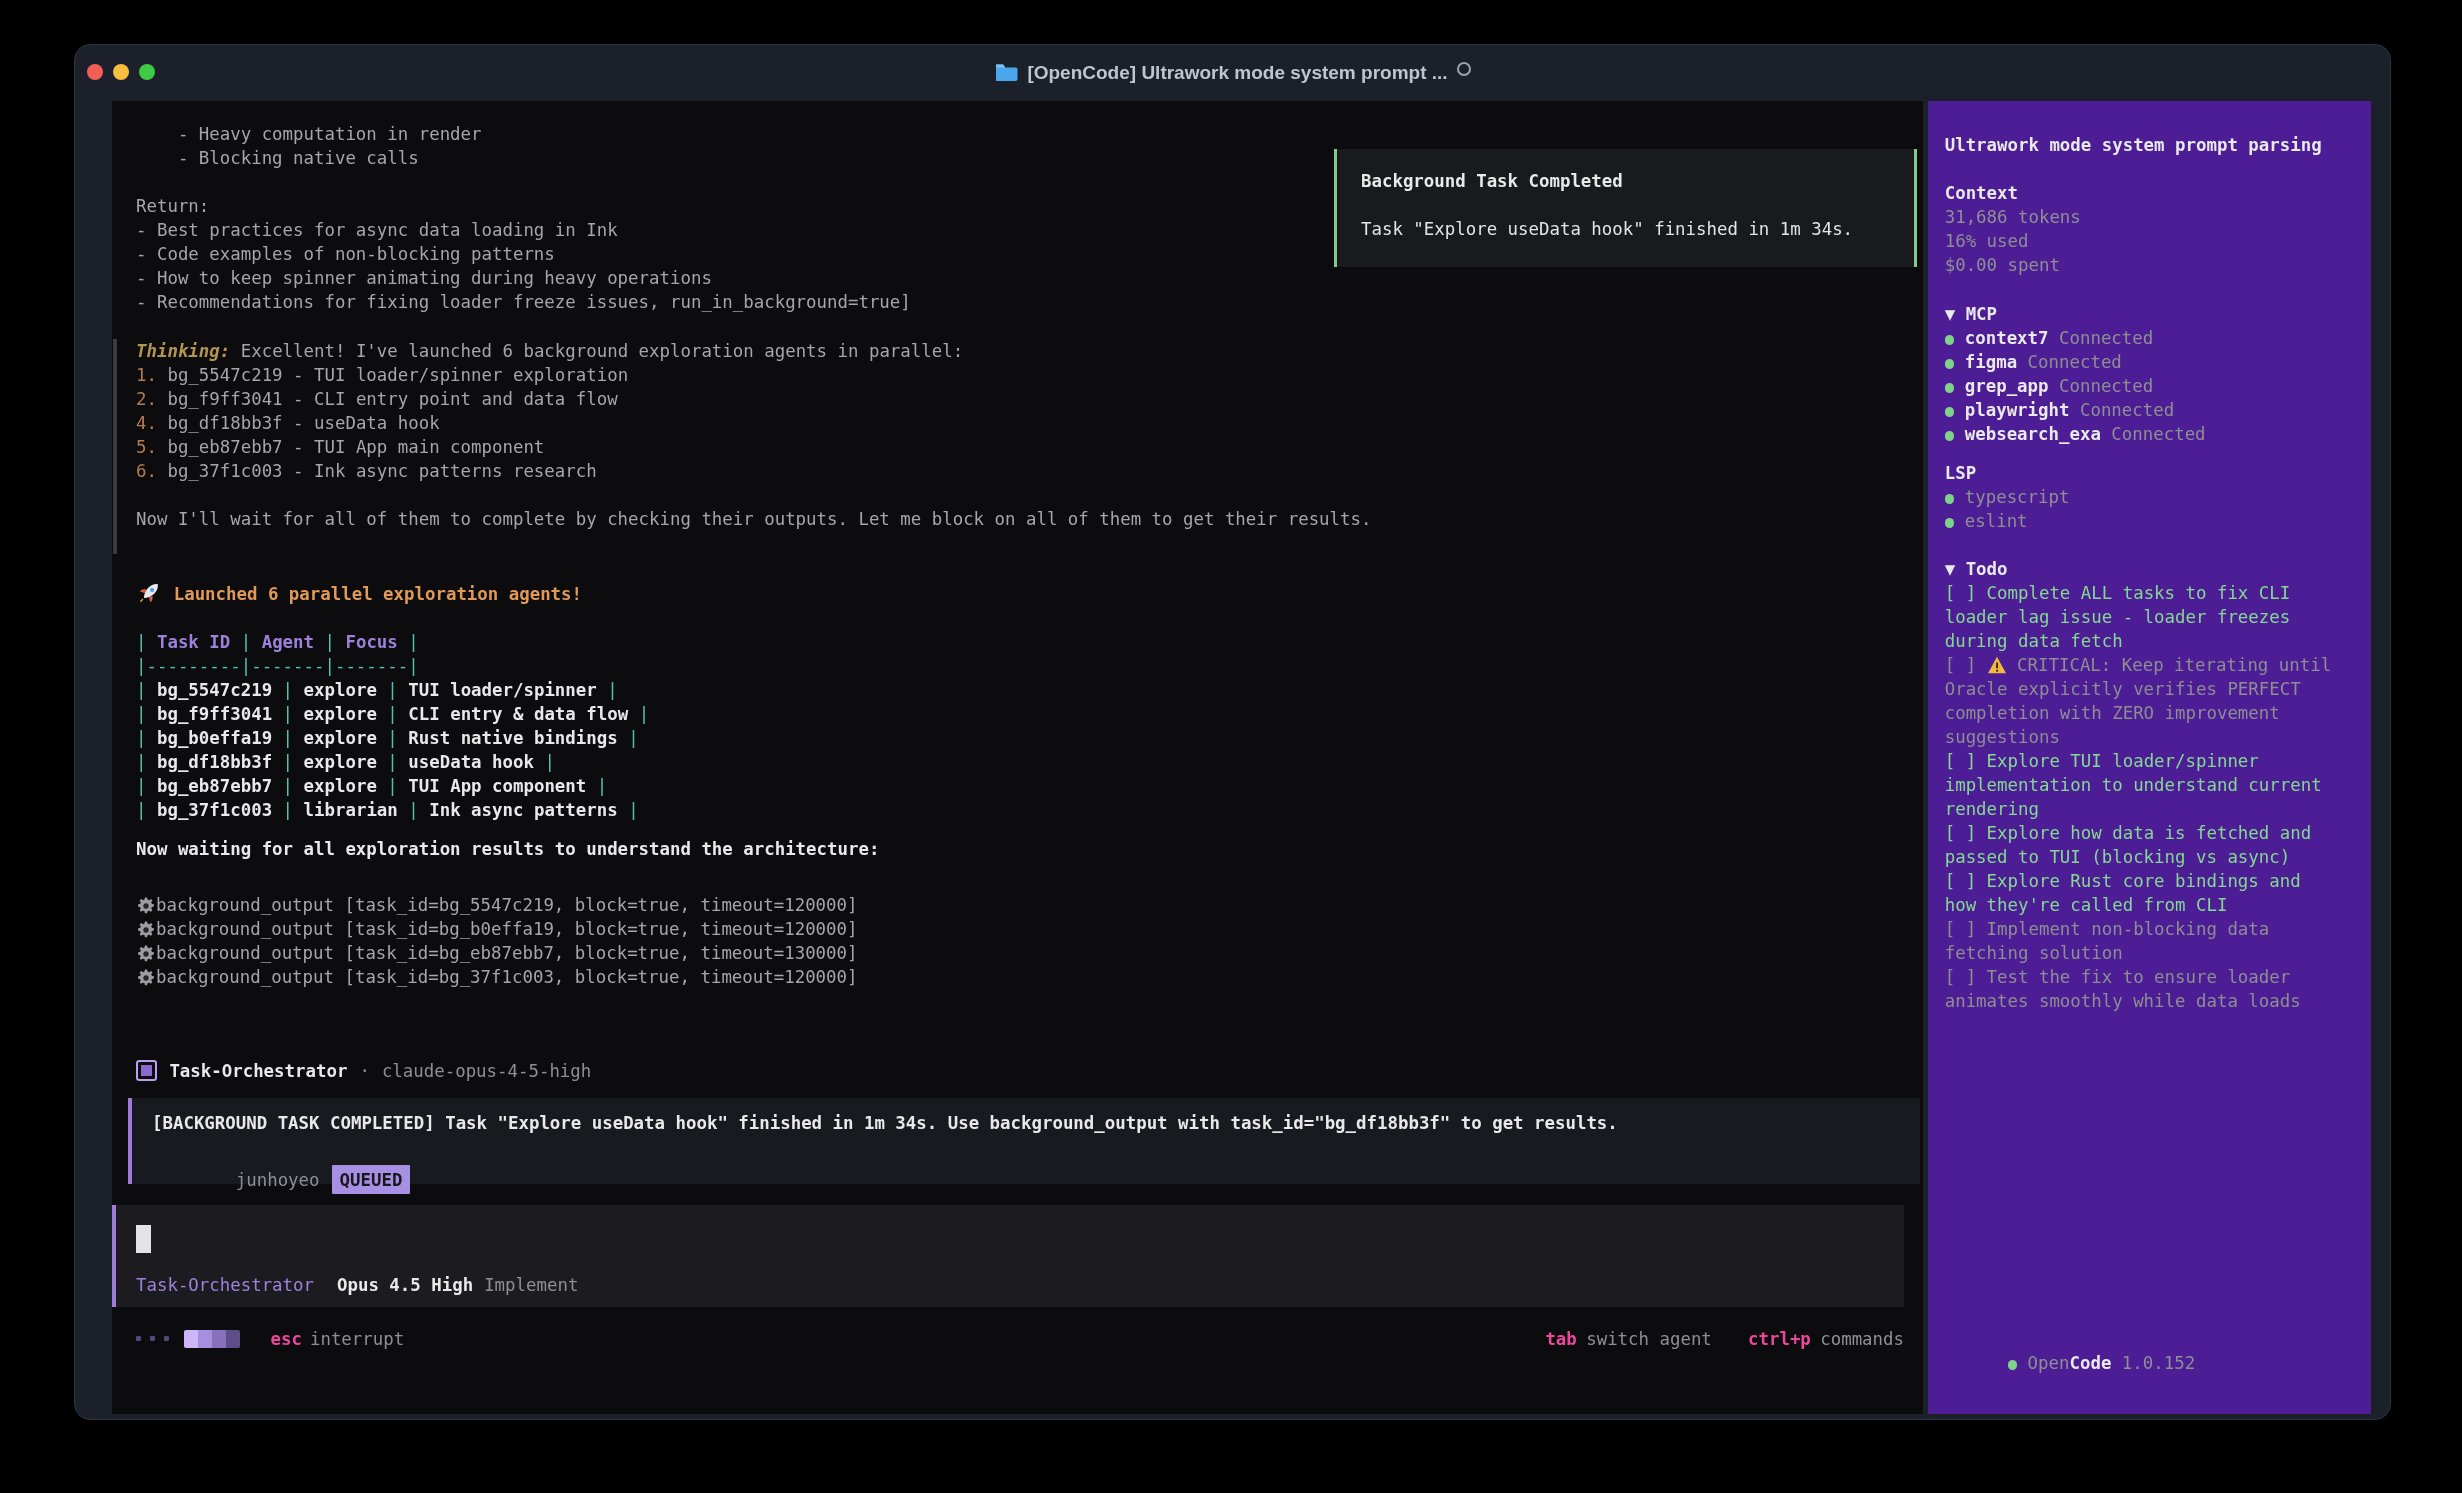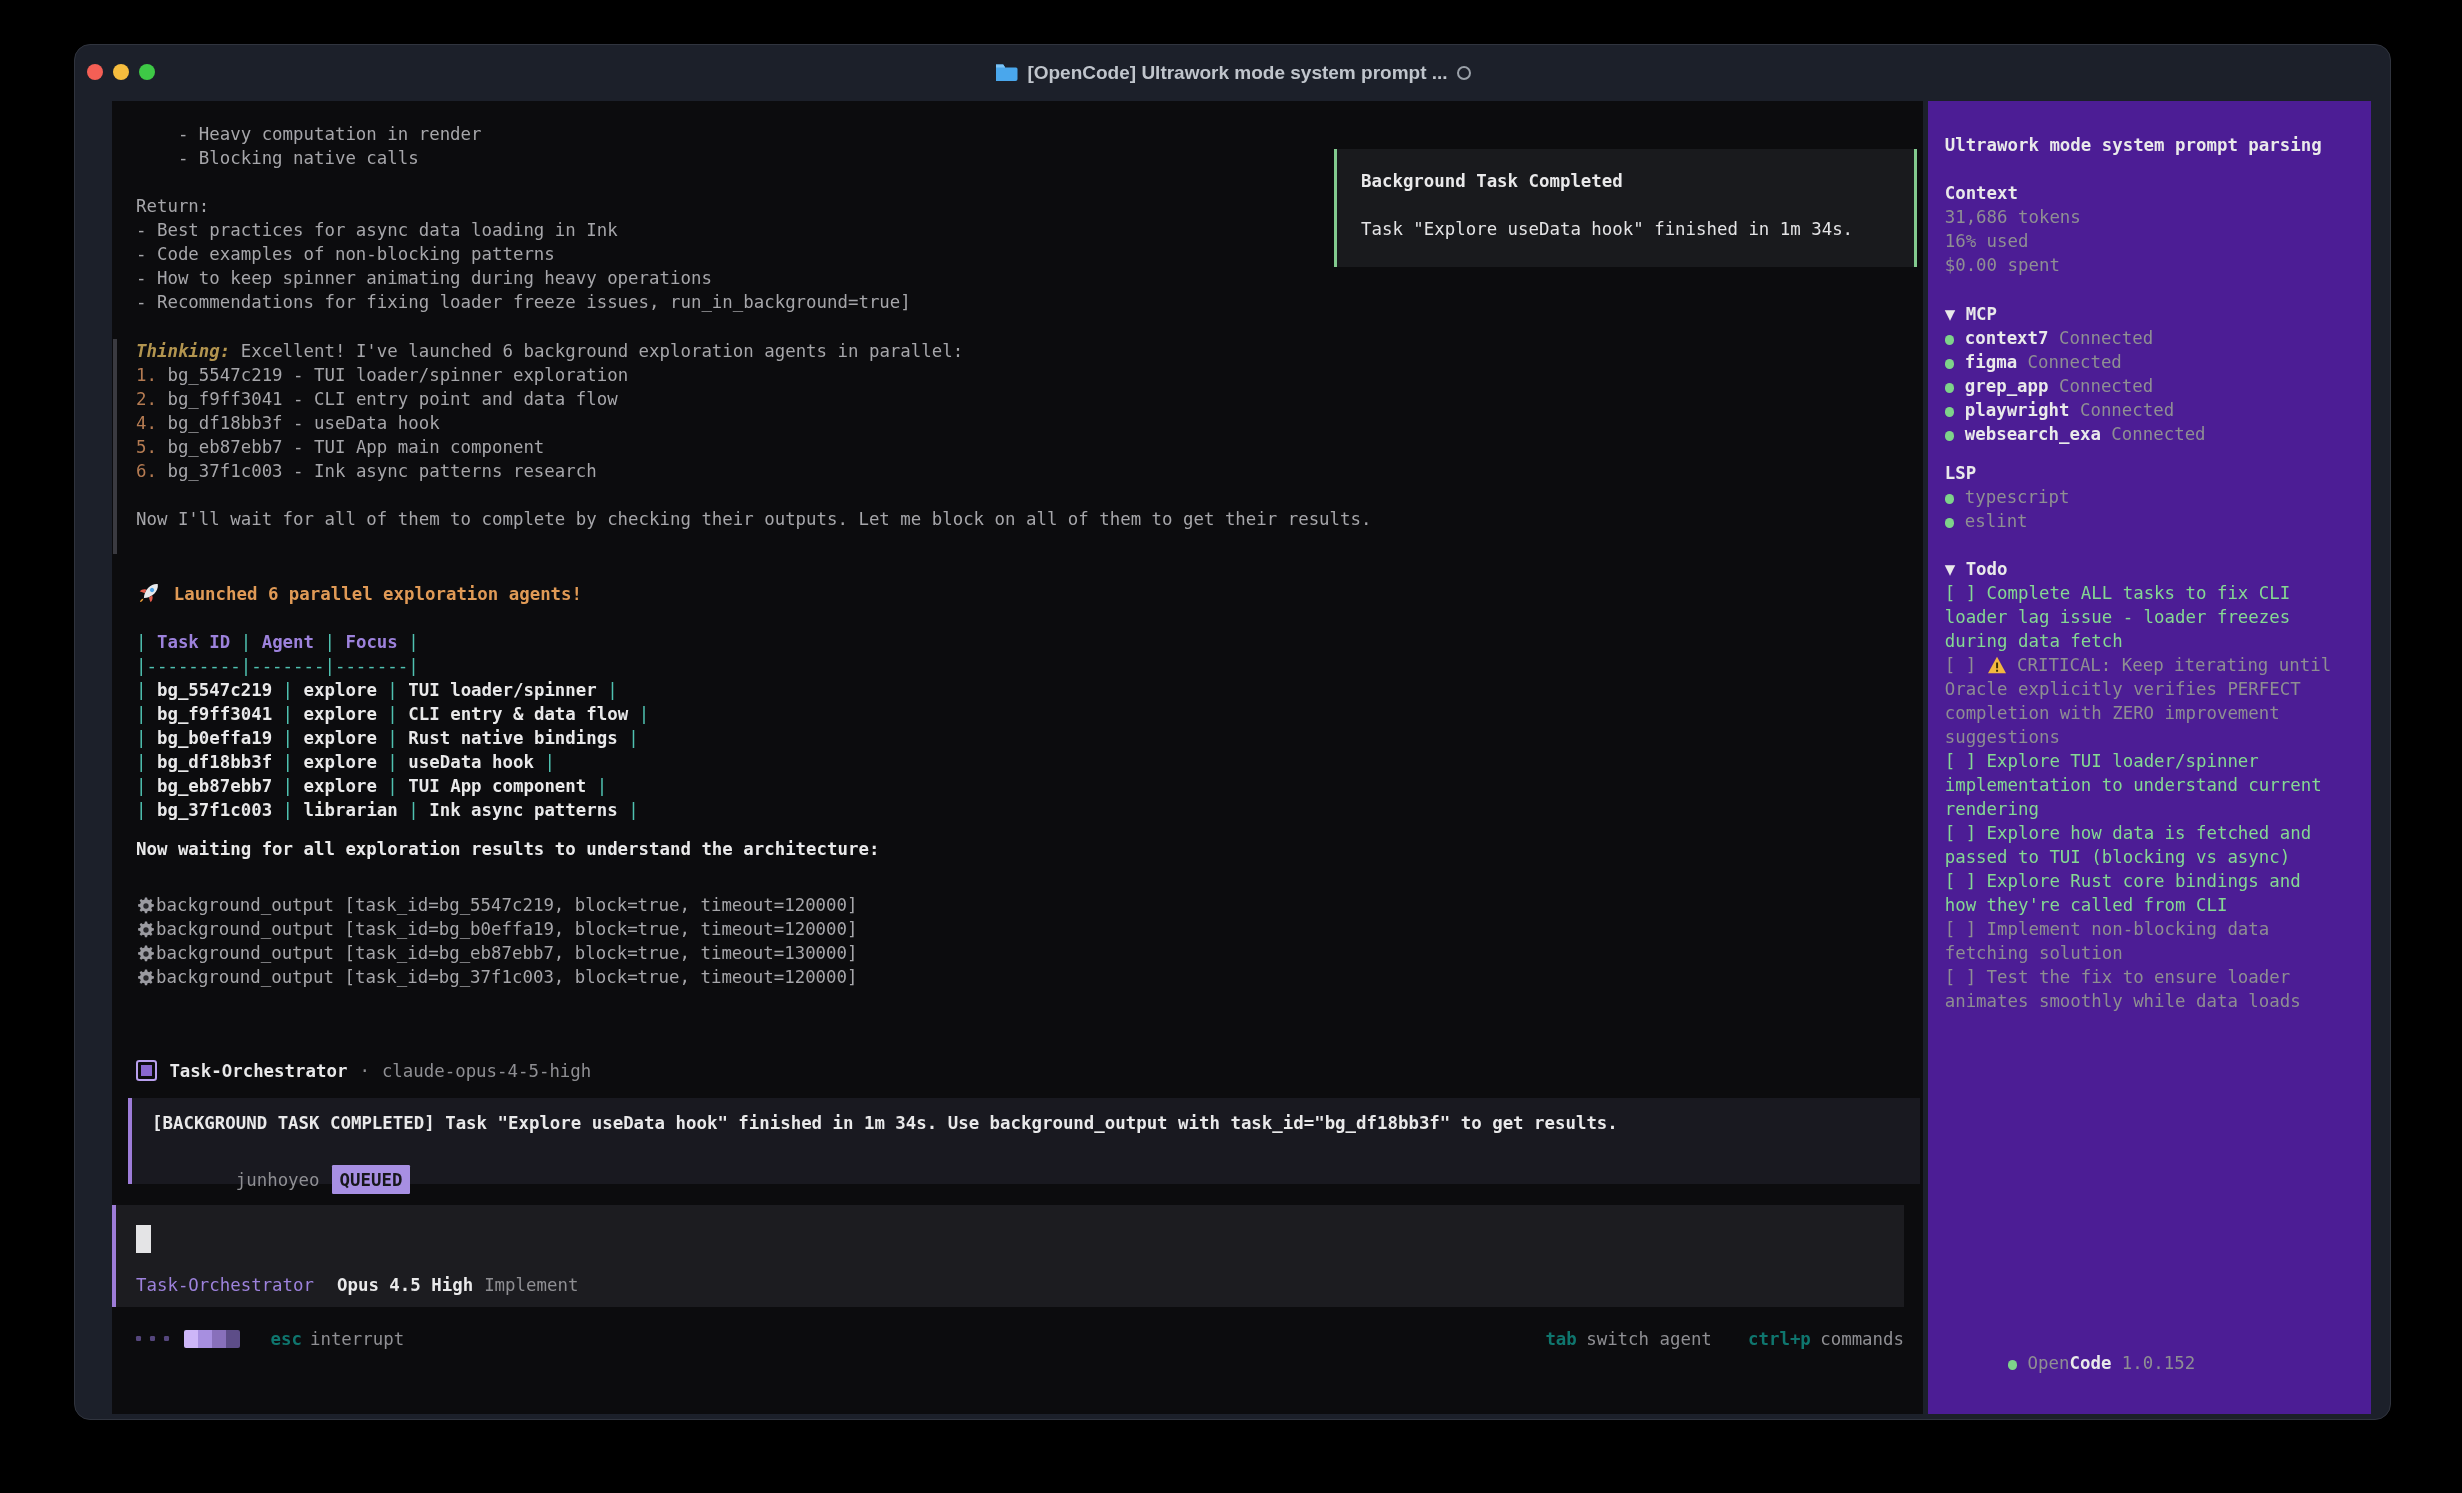--- a/index.html
+++ b/index.html
@@ -9,21 +9,21 @@
   .window { position:absolute; left:74px; top:44px; width:2317px; height:1376px;
             background:#1c202a; border-radius:16px; border:0.7px solid #30343e; overflow:hidden; }
 
   
   .titlebar { position:absolute; left:0; top:0; width:100%; height:56px;
               display:flex; align-items:center; justify-content:center; }
   .lights { position:absolute; left:0; top:0; height:56px; width:134px; }
   .light { position:absolute; top:19px; width:16px; height:16px; border-radius:50%; }
   .light.red{ left:12px; background:#f45f55; } .light.yellow{ left:38px; background:#f6bd3e; }
   .light.green{ left:64px; background:#3ec946; }
-  .title-wrap { display:flex; align-items:center; gap:9.4px; }
+  .title-wrap { display:flex; align-items:flex-start; gap:9.4px; }
   .title-text { font-family:"Liberation Sans",sans-serif; font-weight:bold; font-size:19px; color:#c0c5cc; }
   .title-ring { width:14px; height:14px; border:2px solid #9ba1a9; border-radius:50%; }
 
   
   .main { position:absolute; left:37px; top:56px; width:1811px; height:1313px; background:#0c0c0e; }
   .sidebar { position:absolute; left:1853px; top:56px; width:443px; height:1313px; background:#4c1d95; }
   .tline { height:24px; line-height:24px; white-space:pre; font-size:17.4px; }
   .gray { color:#a6a6aa; } .dim { color:#8f8f93; } .white { color:#e9e9ea; font-weight:bold; }
   .teal { color:#4fc1b0; } .purple { color:#9d82dc; font-weight:bold; }
   .orange { color:#e09a56; font-weight:bold; } .gold { color:#b3954f; font-style:italic; font-weight:bold; }
@@ -52,21 +52,21 @@
   .input-meta .prov { margin-left:-12px; color:#8f8f93; }
 
   .status-row { position:absolute; left:24px; right:19px; top:1223px; height:29px;
                 display:flex; align-items:center; }
   .spin-dots { display:flex; align-items:center; gap:9.4px; margin-right:14.7px; }
   .spin-dots i { width:4.7px; height:4.7px; background:#55467c; border-radius:1.3px; }
   .spin-blocks { display:flex; align-items:center; margin-right:31px; }
   .spin-blocks i { width:14px; height:18px; }
   .sb1{background:#cdb6f8;border-radius:2px 0 0 2px;} .sb2{background:#a78fe0;}
   .sb3{background:#8870bb;} .sb4{background:#5d4d88;border-radius:0 2px 2px 0;}
-  .hint-key { color:#0f766e; font-weight:bold; font-size:17.4px; }
+  .hint-key { color:#ec4899; font-weight:bold; font-size:17.4px; }
   .hint-lbl { color:#8f8f93; font-size:17.4px; }
   .right-hints { margin-left:auto; display:flex; gap:9.4px; align-items:center; }
   .gap40 { width:17.4px; }
 
   .notification { position:absolute; left:1222px; top:48px; width:583px; height:118px;
                   background:#191a1d; border-left:3.3px solid #82ca8e; border-right:3.3px solid #82ca8e; 
                   padding:20px 0 0 24px; }
 
   
   .side-inner { position:absolute; left:16.7px; width:395px; }

